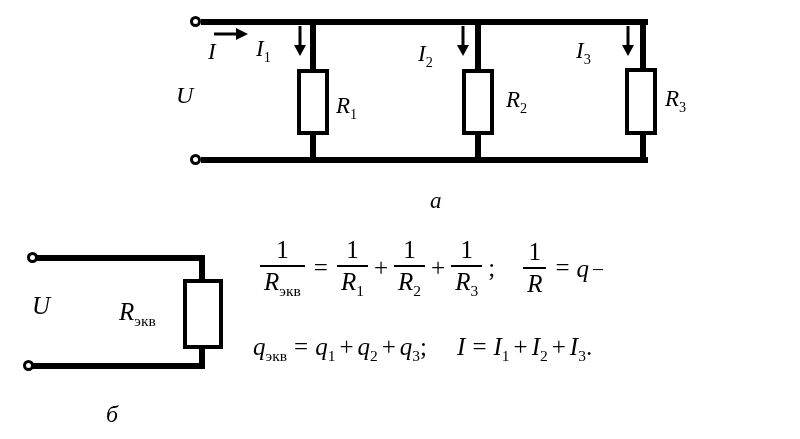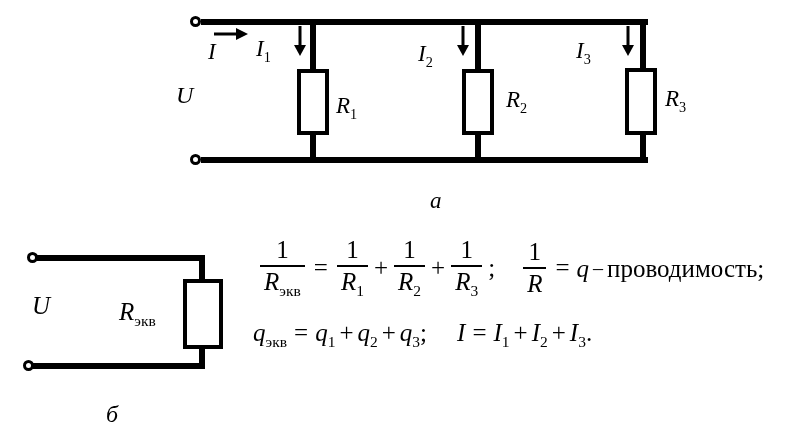--- a/index.html
+++ b/index.html
@@ -123,24 +123,23 @@
     </span>
     <span class="op-tight">;</span>
     <span class="frac gap24">
       <span class="num">1</span>
       <span class="bar"></span>
       <span class="den"><span class="it">R</span></span>
     </span>
     <span class="op">=</span>
     <span class="it tk">q</span>
     <span class="op-tight" style="font-size:20px;">–</span>
-    <span class="tk">проводимость;</span>
   </div>
 
-  <div class="formula-line2" style="left:253px;top:319px;">
+  <div class="formula-line2" style="left:253px;top:333px;">
     <span class="tk"><span class="it">q</span><sub>экв</sub></span>
     <span class="op">=</span>
     <span class="tk"><span class="it">q</span><sub>1</sub></span>
     <span class="op-tight">+</span>
     <span class="tk"><span class="it">q</span><sub>2</sub></span>
     <span class="op-tight">+</span>
     <span class="tk"><span class="it">q</span><sub>3</sub></span>
     <span class="tk">;</span>
     <span class="tk it gap30">I</span>
     <span class="op">=</span>

